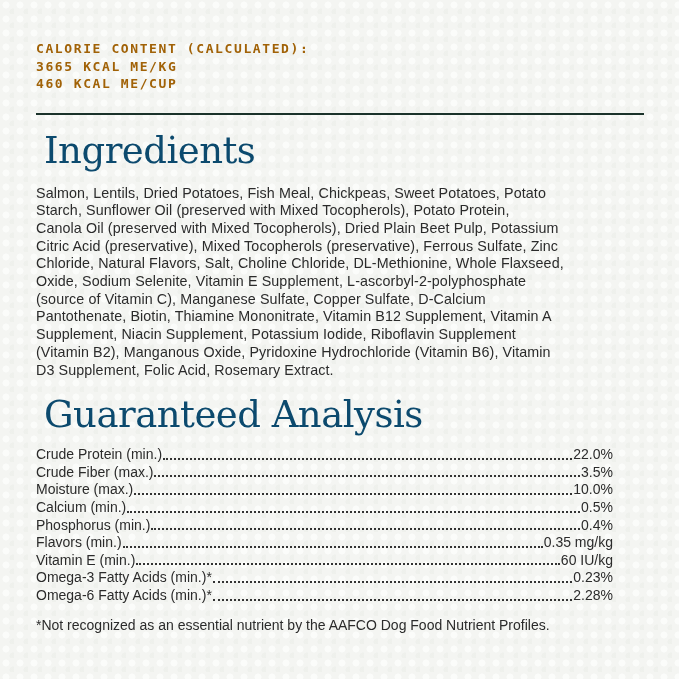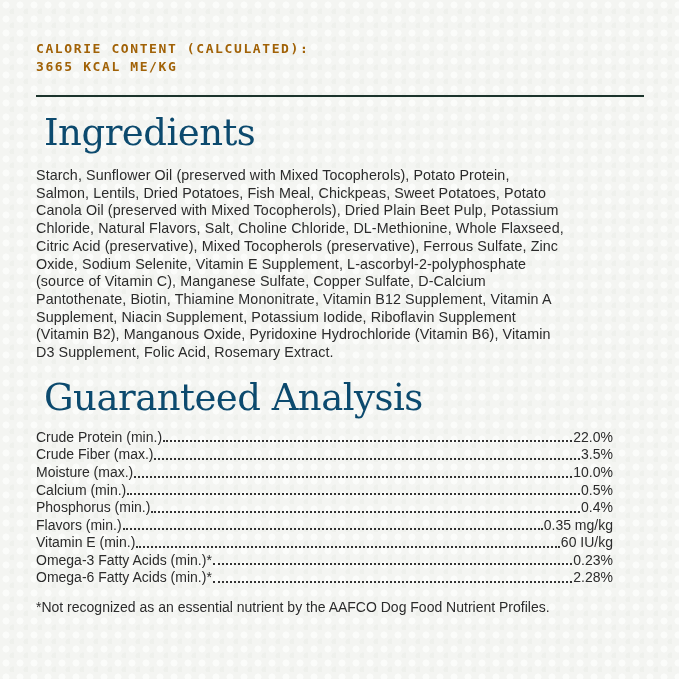--- a/index.html
+++ b/index.html
@@ -93,38 +93,39 @@
 <body>
 
 <div class="page">
 
   <div class="calorie-block">
     <div>CALORIE CONTENT (CALCULATED):</div>
     <div>
 
         <div>3665 KCAL ME/KG</div>
 
+        <div>460 KCAL ME/CUP</div>
       </div>
   </div>
 
   <hr class="rule">
 
   <h1 class="section-heading">Ingredients</h1>
 
   <div class="ingredients-text">
 
+      <div>Salmon, Lentils, Dried Potatoes, Fish Meal, Chickpeas, Sweet Potatoes, Potato</div>
+
       <div>Starch, Sunflower Oil (preserved with Mixed Tocopherols), Potato Protein,</div>
 
-      <div>Salmon, Lentils, Dried Potatoes, Fish Meal, Chickpeas, Sweet Potatoes, Potato</div>
-
       <div>Canola Oil (preserved with Mixed Tocopherols), Dried Plain Beet Pulp, Potassium</div>
 
+      <div>Citric Acid (preservative), Mixed Tocopherols (preservative), Ferrous Sulfate, Zinc</div>
+
       <div>Chloride, Natural Flavors, Salt, Choline Chloride, DL-Methionine, Whole Flaxseed,</div>
-
-      <div>Citric Acid (preservative), Mixed Tocopherols (preservative), Ferrous Sulfate, Zinc</div>
 
       <div>Oxide, Sodium Selenite, Vitamin E Supplement, L-ascorbyl-2-polyphosphate</div>
 
       <div>(source of Vitamin C), Manganese Sulfate, Copper Sulfate, D-Calcium</div>
 
       <div>Pantothenate, Biotin, Thiamine Mononitrate, Vitamin B12 Supplement, Vitamin A</div>
 
       <div>Supplement, Niacin Supplement, Potassium Iodide, Riboflavin Supplement</div>
 
       <div>(Vitamin B2), Manganous Oxide, Pyridoxine Hydrochloride (Vitamin B6), Vitamin</div>

